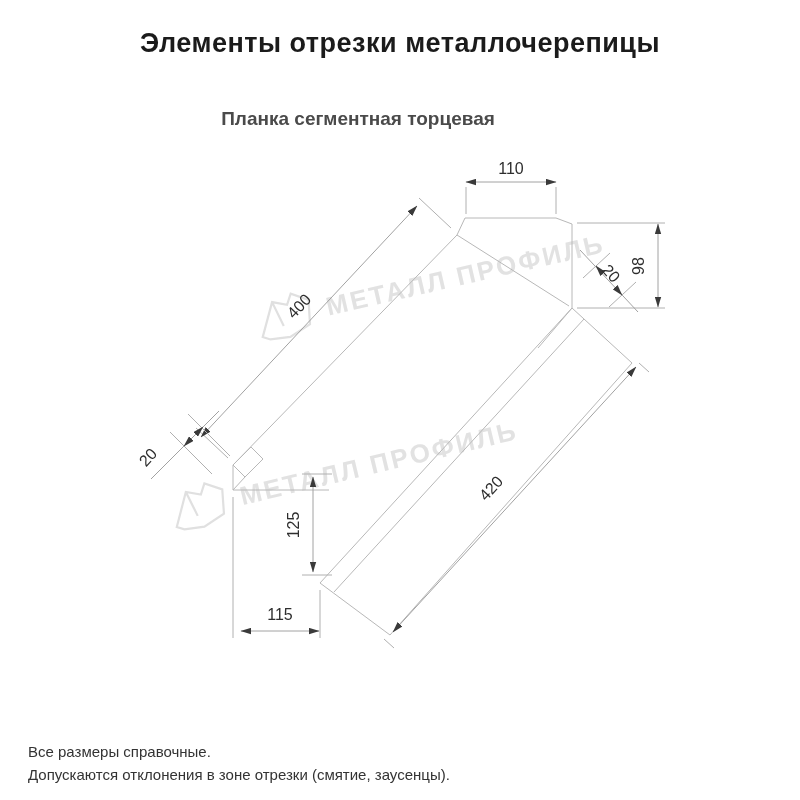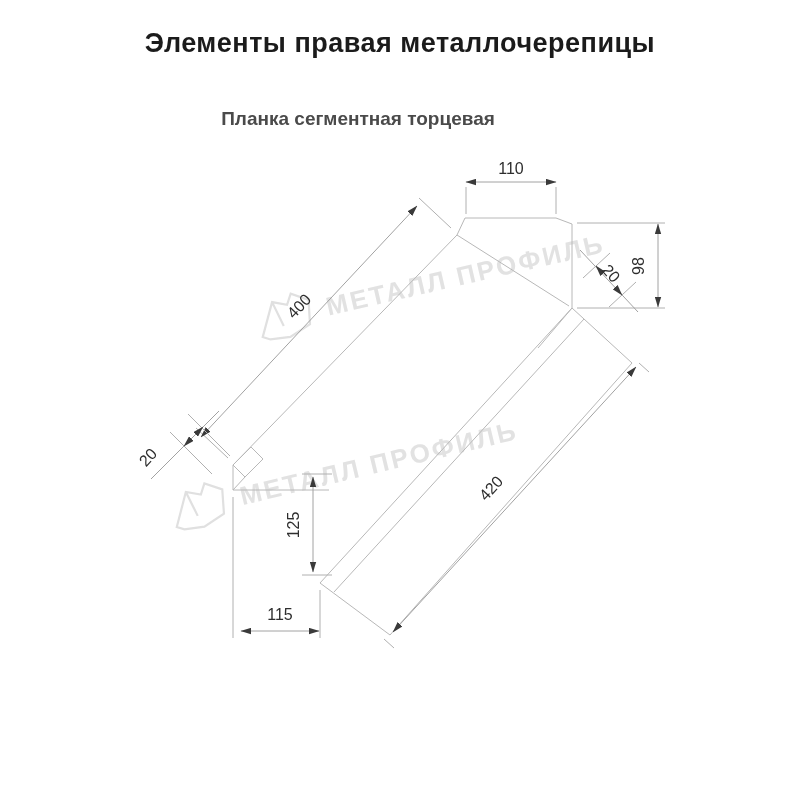--- a/index.html
+++ b/index.html
@@ -21,21 +21,21 @@
   .dimline{stroke:#a2a2a2; stroke-width:1; fill:none;}
   .extline{stroke:#b0b0b0; stroke-width:1; fill:none;}
   text.dim{font-family:"Liberation Sans",sans-serif; font-size:16px; fill:#2e2e2e;}
   text.wm{font-family:"Liberation Sans",sans-serif; font-size:26px; font-weight:bold;
           fill:#e2e2e2; letter-spacing:2.5px;}
   .wm-logo{stroke:#e0e0e0; stroke-width:2.2; fill:none;}
 </style>
 </head>
 <body>
 
-<div class="page-title">Элементы правая металлочерепицы</div>
+<div class="page-title">Элементы отрезки металлочерепицы</div>
 
 <div class="subtitle">
   <div>Планка сегментная торцевая</div>
 </div>
 
 <svg width="800" height="800" viewBox="0 0 800 800">
   <defs>
     <marker id="arrow" viewBox="0 0 10 6" refX="9.5" refY="3" markerWidth="11" markerHeight="7" markerUnits="userSpaceOnUse" orient="auto-start-reverse">
       <path d="M0,0 L10,3 L0,6 Z" fill="#3a3a3a"></path>
     </marker>
@@ -121,13 +121,15 @@
 
   <g>
     <line class="extline" x1="639" y1="363" x2="649" y2="372"></line>
     <line class="extline" x1="384" y1="639" x2="394" y2="648"></line>
     <line class="dimline" x1="393" y1="632" x2="636" y2="367" marker-start="url(#arrow)" marker-end="url(#arrow)"></line>
     <text class="dim" text-anchor="middle" x="495" y="492" transform="rotate(-47 495 492)">420</text>
   </g>
 </svg>
 
 <div class="notes">
+  <div>Все размеры справочные.</div>
+  <div>Допускаются отклонения в зоне отрезки (смятие, заусенцы).</div>
 </div>
 
 </body></html>

